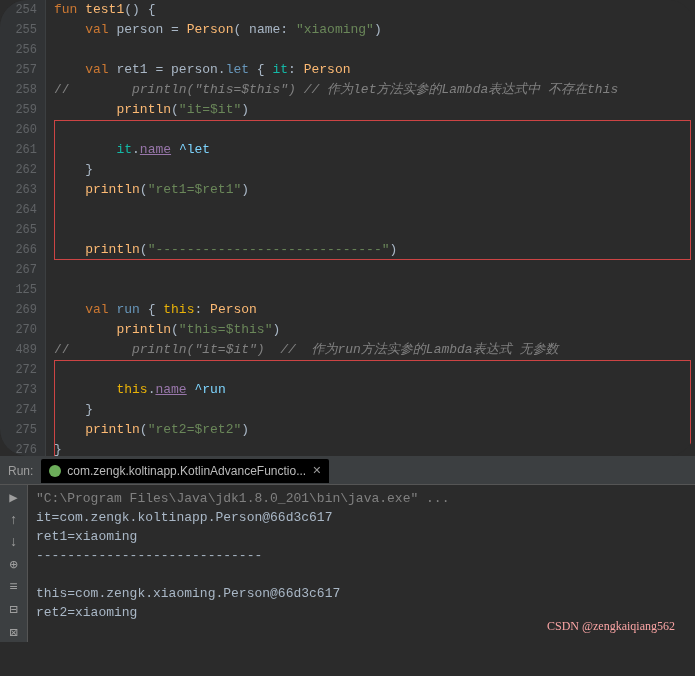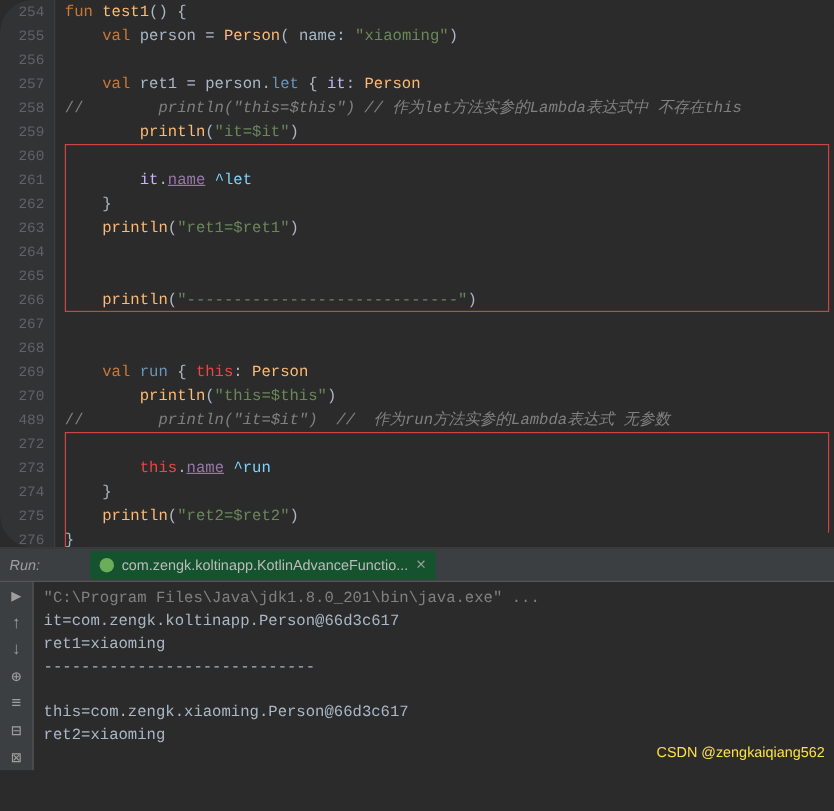--- a/index.html
+++ b/index.html
@@ -73,25 +73,25 @@
       top: calc(18 * 20px);
       height: calc(7 * 20px);
     }
 
     
     .kw { color: #cc7832; font-style: normal; }
     .fn { color: #fdba74; }
     .str { color: #6a8759; }
     .comment { color: #808080; font-style: italic; }
     .param-name { color: #a9b7c6; }
-    .var { color: #c4b5fd; }
+    .var { color: #14b8a6; }
     .method { color: #6897bb; text-align: center; }
     .label { color: #7dd3fc; }
     .punc { color: #a9b7c6; }
-    .this-kw { color: #ef4444; }
+    .this-kw { color: #eab308; }
     .gray { color: #808080; }
     .name-field { color: #9876aa; text-decoration: underline; }
 
     
     .run-panel {
       background: #2b2b2b;
       border-top: 1px solid #3c3f41;
       height: 186px;
       display: flex;
       flex-direction: column;
@@ -104,35 +104,33 @@
       align-items: center;
       padding: 0 8px;
       border-bottom: 1px solid #555;
     }
 
     .run-label {
       color: #9e9e9e;
       font-family: Arial, sans-serif;
       font-size: 12px;
       margin-right: 8px;
-      font-style: italic;
     }
 
     .run-tab {
-      background: #14532d;
+      background: #000000;
       color: #bbbbbb;
       font-family: Arial, sans-serif;
       font-size: 12px;
       padding: 2px 8px;
       border-radius: 2px 2px 0 0;
       display: flex;
       align-items: center;
       gap: 6px;
       height: 24px;
-      margin-left: 34px;
     }
 
     .run-tab .tab-icon {
       width: 12px;
       height: 12px;
       background: #6cad5a;
       border-radius: 50%;
       display: inline-block;
     }
 
@@ -185,23 +183,23 @@
       font-family: 'Courier New', Courier, monospace;
     }
 
     .output-line.gray-text {
       color: #808080;
     }
 
     .watermark {
       position: absolute;
       bottom: 8px;
-      right: 8px;
-      color: #fde047;
-      font-family: Liberation Sans, sans-serif;
+      right: 20px;
+      color: #fca5a5;
+      font-family: Liberation Serif, serif;
       font-size: 12px;
     }
   </style>
 </head>
 <body>
 
 <div style="display:flex; flex-direction:column; width:695px; height:676px; background:#2b2b2b;">
 
   <div class="editor-area">
     <div class="line-numbers" id="line-numbers">
@@ -212,21 +210,21 @@
         <div>258</div>
         <div>259</div>
         <div>260</div>
         <div>261</div>
         <div>262</div>
         <div>263</div>
         <div>264</div>
         <div>265</div>
         <div>266</div>
         <div>267</div>
-        <div>268</div>
+        <div>125</div>
         <div>269</div>
         <div>270</div>
         <div>489</div>
         <div>272</div>
         <div>273</div>
         <div>274</div>
         <div>275</div>
         <div>276</div>
       </div>
     <div class="code-area" id="code-area" style="position:relative;">

